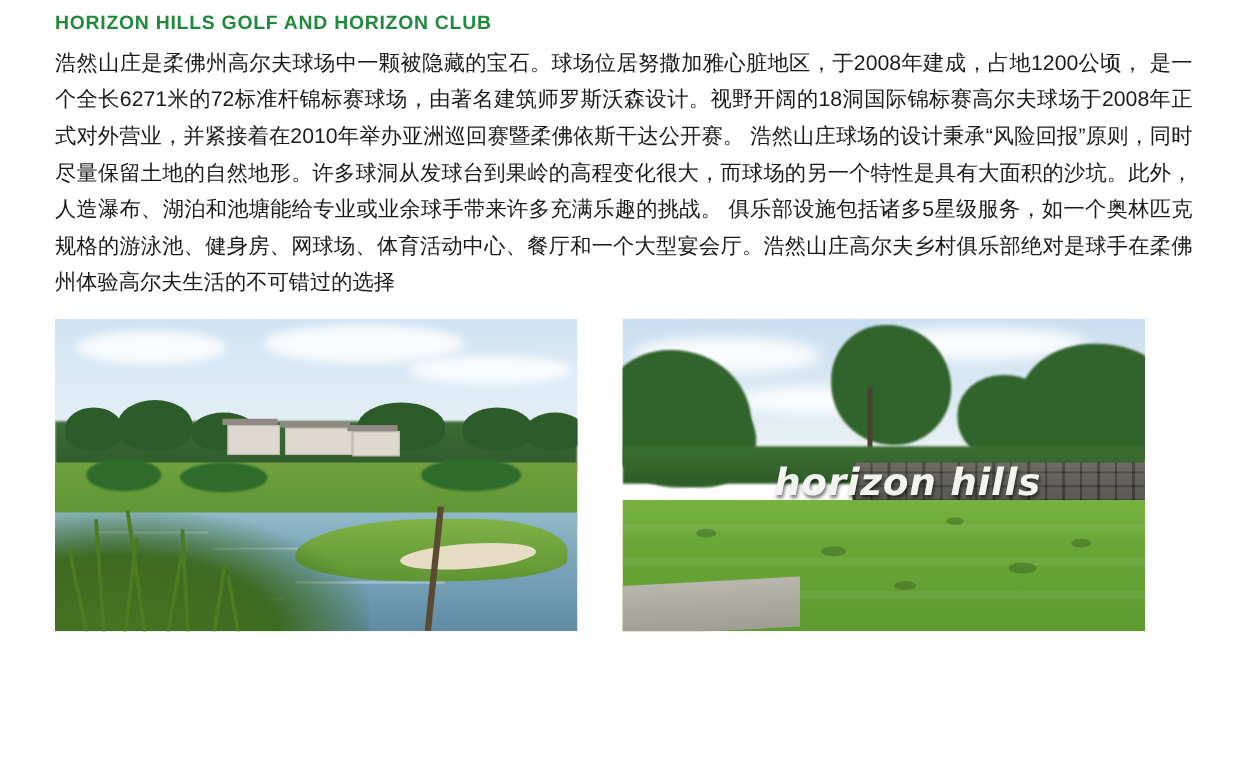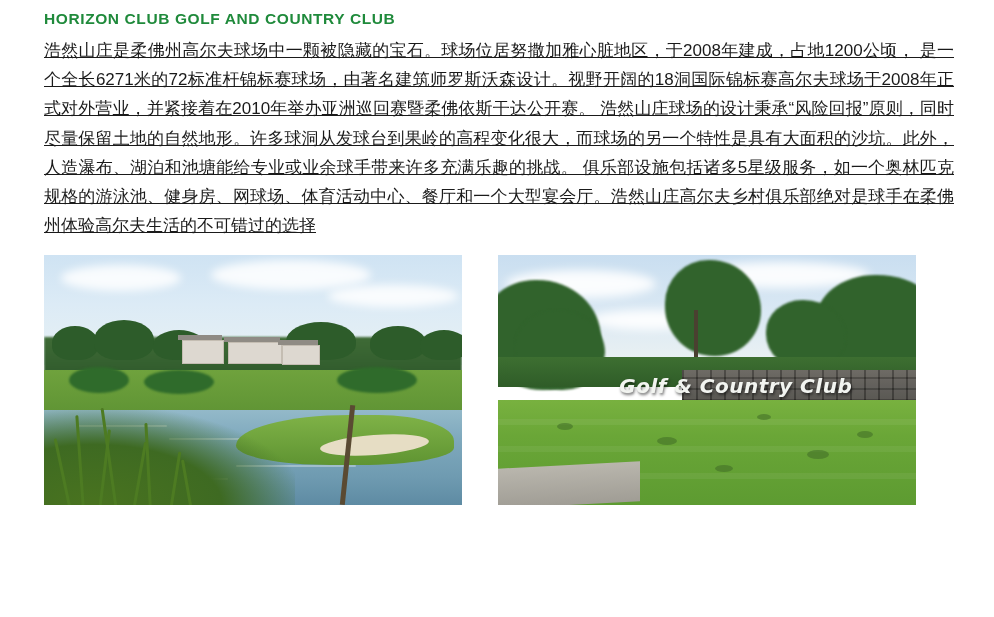--- a/index.html
+++ b/index.html
@@ -37,21 +37,20 @@
     margin: 0 0 8px 0;
   }
   .body-text {
     font-size: 17px;
     color: #1a1a1a;
     line-height: 1.72;
     text-align: justify;
     text-justify: inter-ideograph;
     margin: 0;
     width: 910px;
-    text-decoration: underline;
   }
   .images-row {
     display: flex;
     gap: 36px;
     margin-top: 14px;
   }
   .photo {
     width: 418px;
     height: 250px;
     position: relative;
@@ -182,21 +181,21 @@
   .p2-spot {
     position: absolute; background: #3f6b26; border-radius: 50%; opacity: 0.55;
   }
 </style>
 </head>
 <body>
 
 <div class="page">
 
 
-  <h2 class="title-en">HORIZON CLUB GOLF AND COUNTRY CLUB</h2>
+  <h2 class="title-en">HORIZON HILLS GOLF AND HORIZON CLUB</h2>
 
   <p class="body-text">浩然山庄是柔佛州高尔夫球场中一颗被隐藏的宝石。球场位居努撒加雅心脏地区，于2008年建成，占地1200公顷， 是一个全长6271米的72标准杆锦标赛球场，由著名建筑师罗斯沃森设计。视野开阔的18洞国际锦标赛高尔夫球场于2008年正式对外营业，并紧接着在2010年举办亚洲巡回赛暨柔佛依斯干达公开赛。 浩然山庄球场的设计秉承“风险回报”原则，同时尽量保留土地的自然地形。许多球洞从发球台到果岭的高程变化很大，而球场的另一个特性是具有大面积的沙坑。此外，人造瀑布、湖泊和池塘能给专业或业余球手带来许多充满乐趣的挑战。 俱乐部设施包括诸多5星级服务，如一个奥林匹克规格的游泳池、健身房、网球场、体育活动中心、餐厅和一个大型宴会厅。浩然山庄高尔夫乡村俱乐部绝对是球手在柔佛州体验高尔夫生活的不可错过的选择</p>
 
   <div class="images-row">
 
     <div class="photo">
       <div class="p1-sky"></div>
       <div class="p1-cloud" style="left:4%;top:4%;width:120px;height:26px;"></div>
       <div class="p1-cloud" style="left:40%;top:2%;width:160px;height:30px;"></div>
       <div class="p1-cloud" style="left:68%;top:12%;width:130px;height:22px;"></div>
@@ -256,20 +255,21 @@
       <div class="p2-tree" style="left:4%;top:22%;width:90px;height:80px;"></div>
       <div class="p2-tree" style="left:40%;top:2%;width:96px;height:96px;"></div>
       <div class="p2-trunk" style="left:47%;top:22%;height:34%;"></div>
       <div class="p2-tree" style="left:76%;top:8%;width:130px;height:100px;"></div>
       <div class="p2-tree" style="left:64%;top:18%;width:80px;height:70px;"></div>
 
       <div class="p2-hedge"></div>
       <div class="p2-rockwall"></div>
 
       <div class="p2-signtext">
+        <div class="p2-sign-l1">horizon hills</div>
         <div class="p2-sign-l2">Golf &amp; Country Club</div>
       </div>
 
       <div class="p2-lawn">
         <div class="p2-lawn-stripe" style="top:18%;"></div>
         <div class="p2-lawn-stripe" style="top:44%;"></div>
         <div class="p2-lawn-stripe" style="top:70%;"></div>
         <div class="p2-spot" style="left:14%;top:22%;width:16px;height:7px;"></div>
         <div class="p2-spot" style="left:38%;top:36%;width:20px;height:8px;"></div>
         <div class="p2-spot" style="left:62%;top:14%;width:14px;height:6px;"></div>

